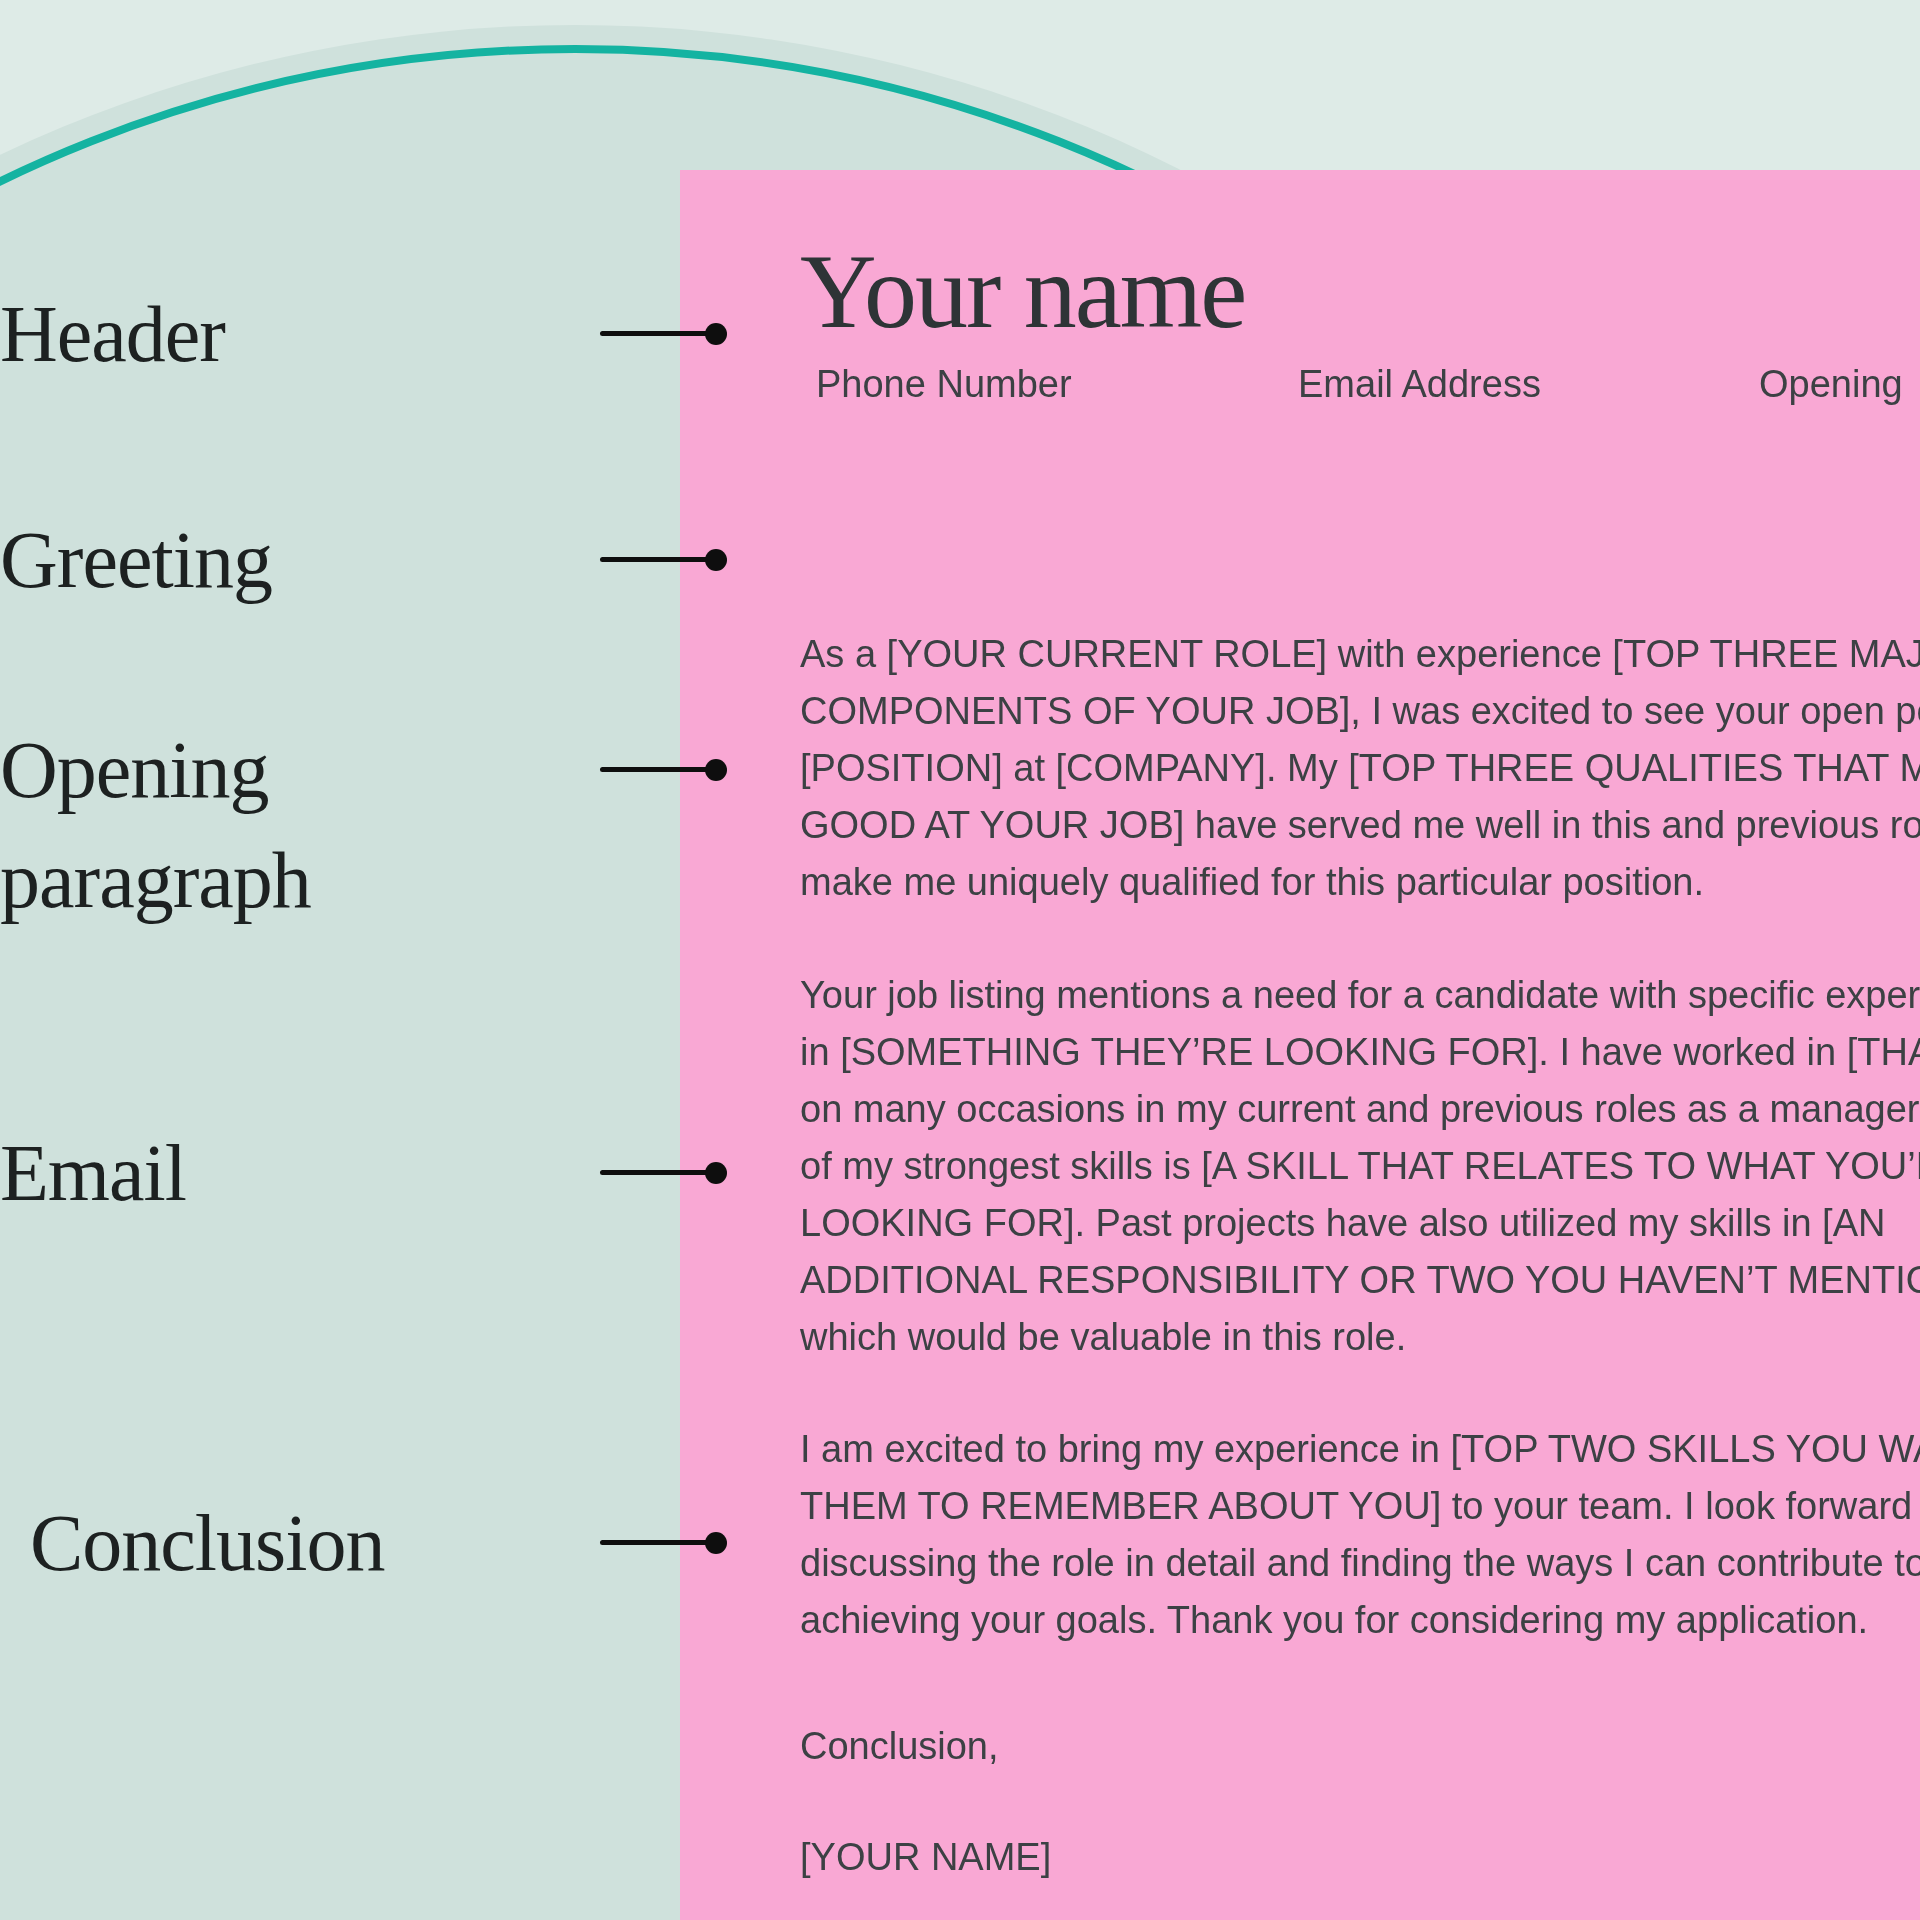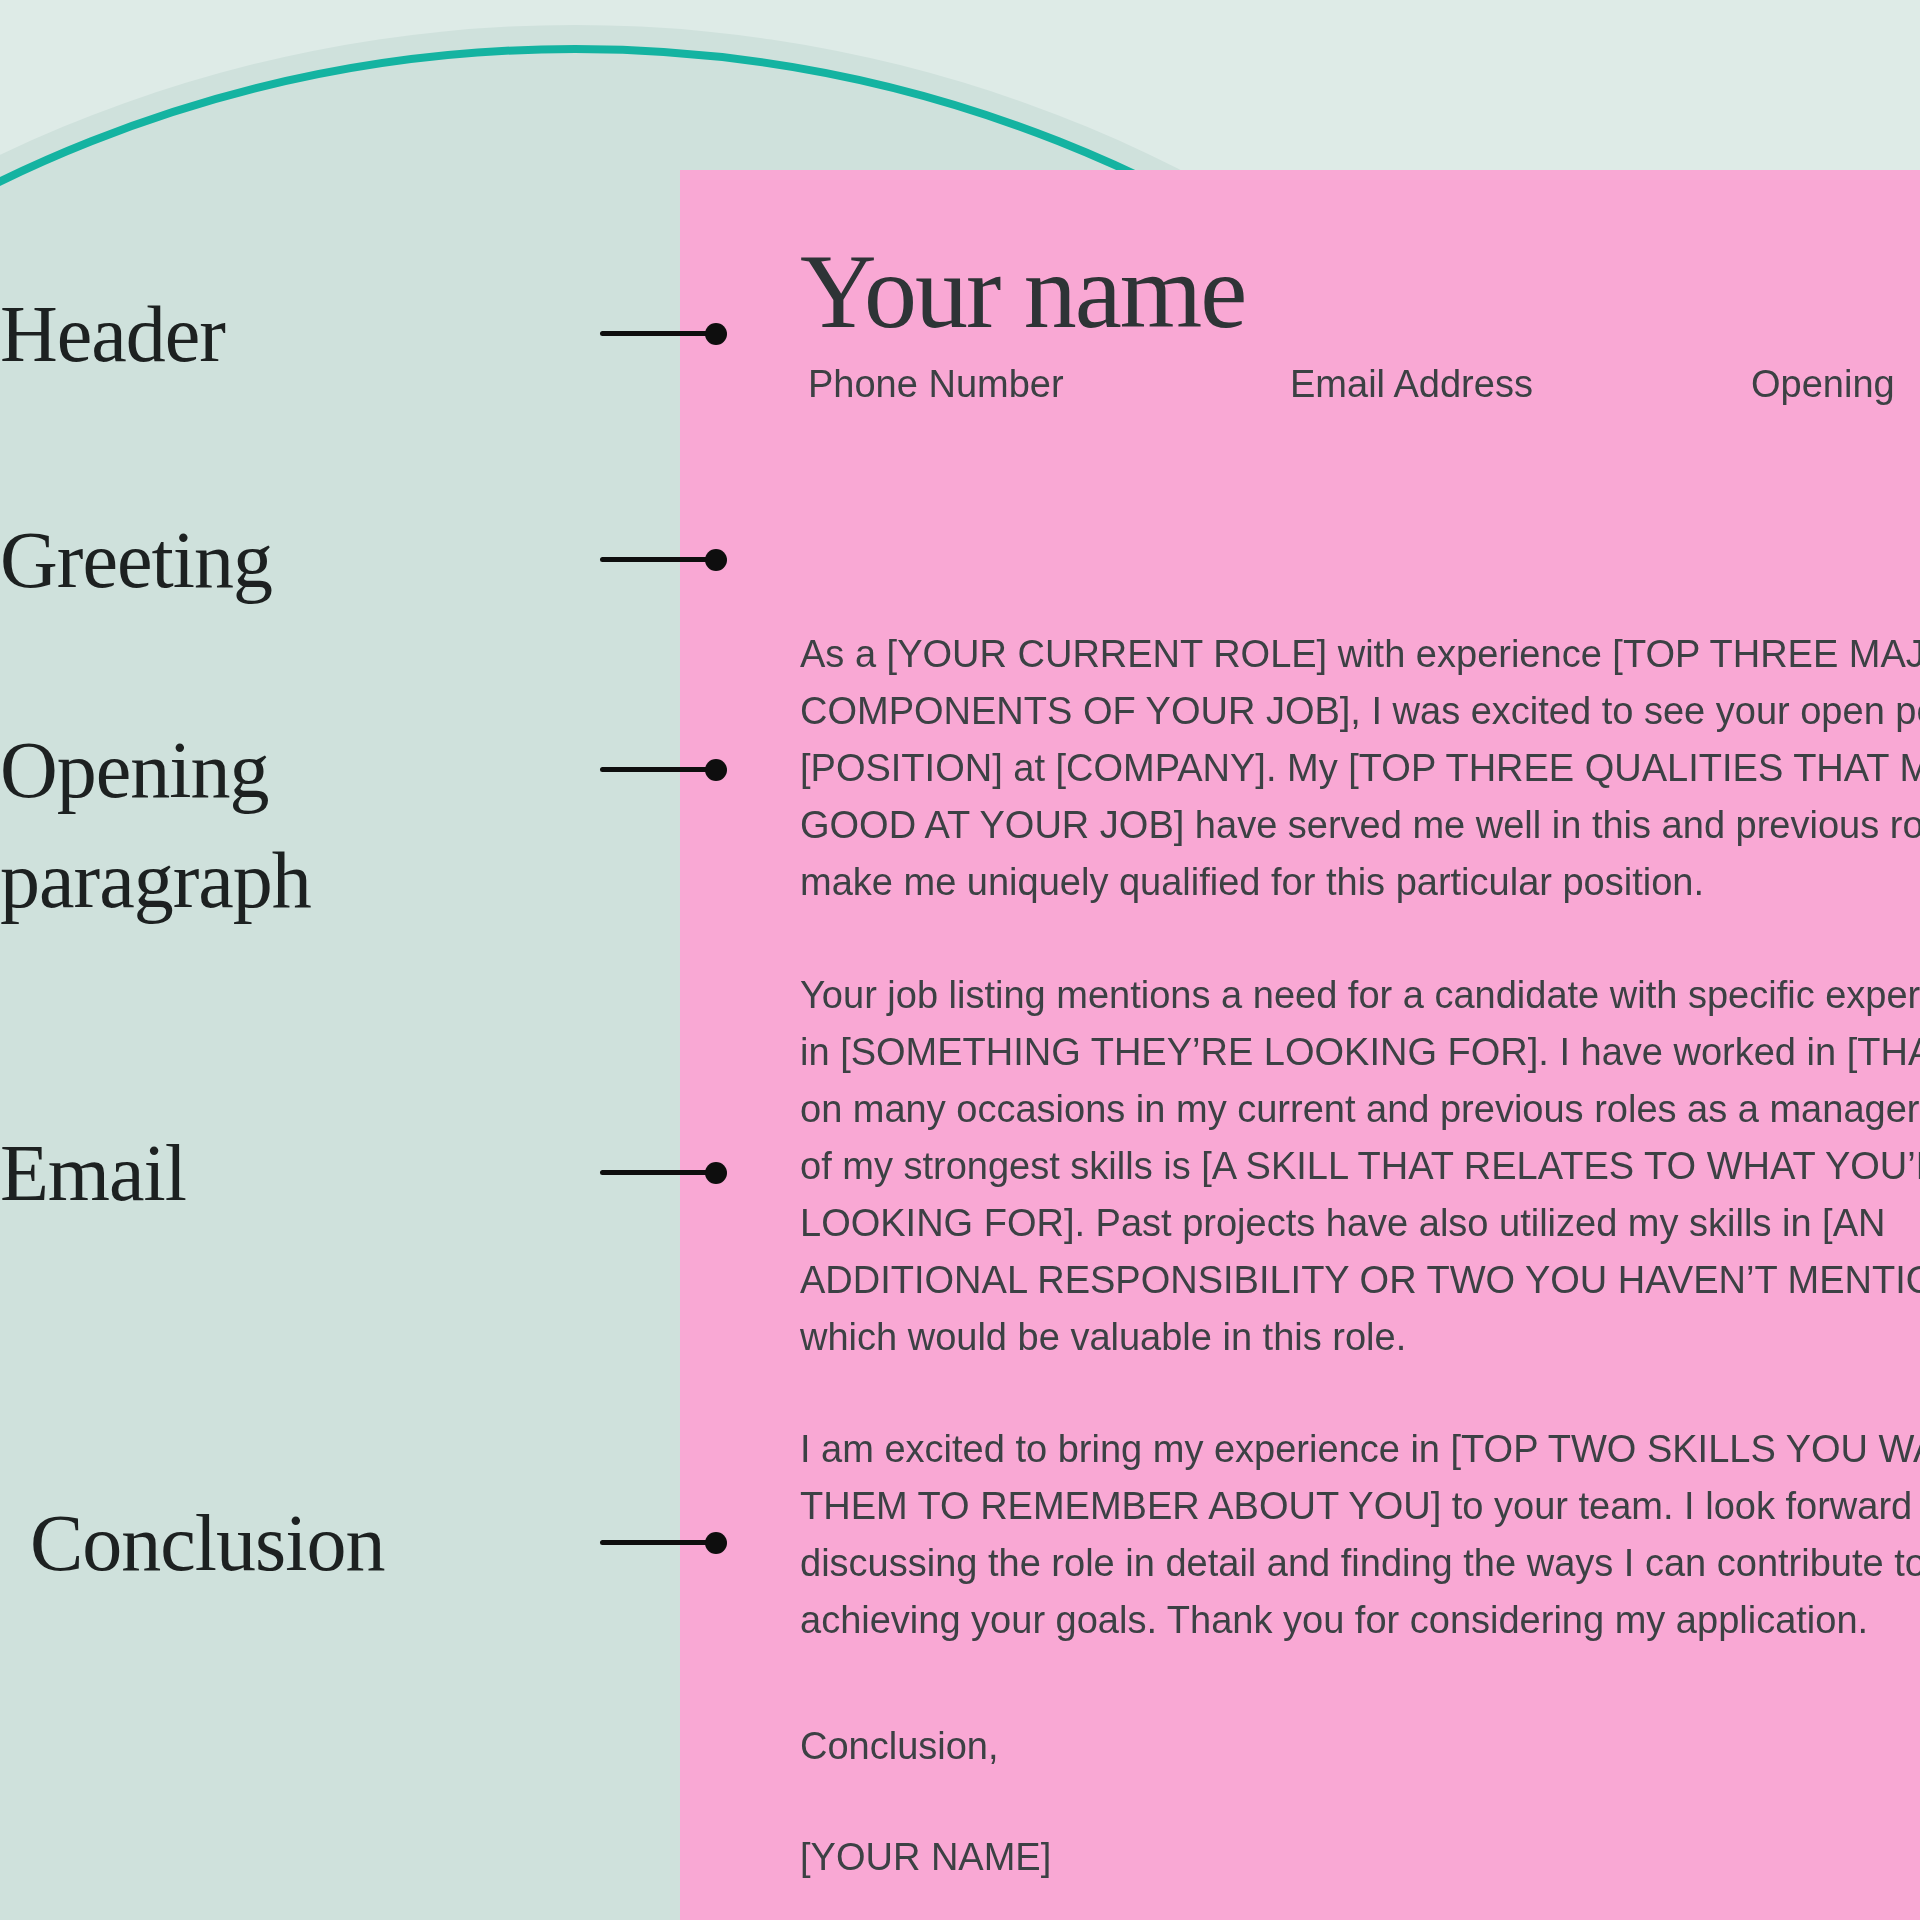--- a/index.html
+++ b/index.html
@@ -41,21 +41,21 @@
   .conn-body{top:1162px;}
   .conn-conclusion{top:1532px;}
   .c-line{position:absolute;left:0;right:10px;top:8px;height:5px;background:#0e0e0e;border-radius:3px;}
   .c-dot{position:absolute;right:0;top:0;width:22px;height:22px;border-radius:50%;background:#0e0e0e;}
   
   .l-name{
     position:absolute;left:120px;top:62px;white-space:nowrap;
     font-family:"Liberation Serif",serif;font-size:106px;line-height:120px;
     letter-spacing:-2px;color:#2e3436;
   }
-  .l-contact{position:absolute;left:8px;right:0;top:186px;height:57px;
+  .l-contact{position:absolute;left:16px;right:0;top:186px;height:57px;
     font-size:38px;line-height:57px;color:#3c4144;}
   .l-contact span{position:absolute;white-space:nowrap;}
   .l-contact .c0{left:120px;}
   .l-contact .c1{left:602px;}
   .l-contact .c2{left:1063px;}
   .l-block{position:absolute;left:120px;font-size:38px;line-height:57px;color:#3c4144;}
   .l-block .line{white-space:nowrap;}
   .l-greeting{top:363px;white-space:nowrap;}
   .l-para1{top:456px;}
   .l-para2{top:797px;}

